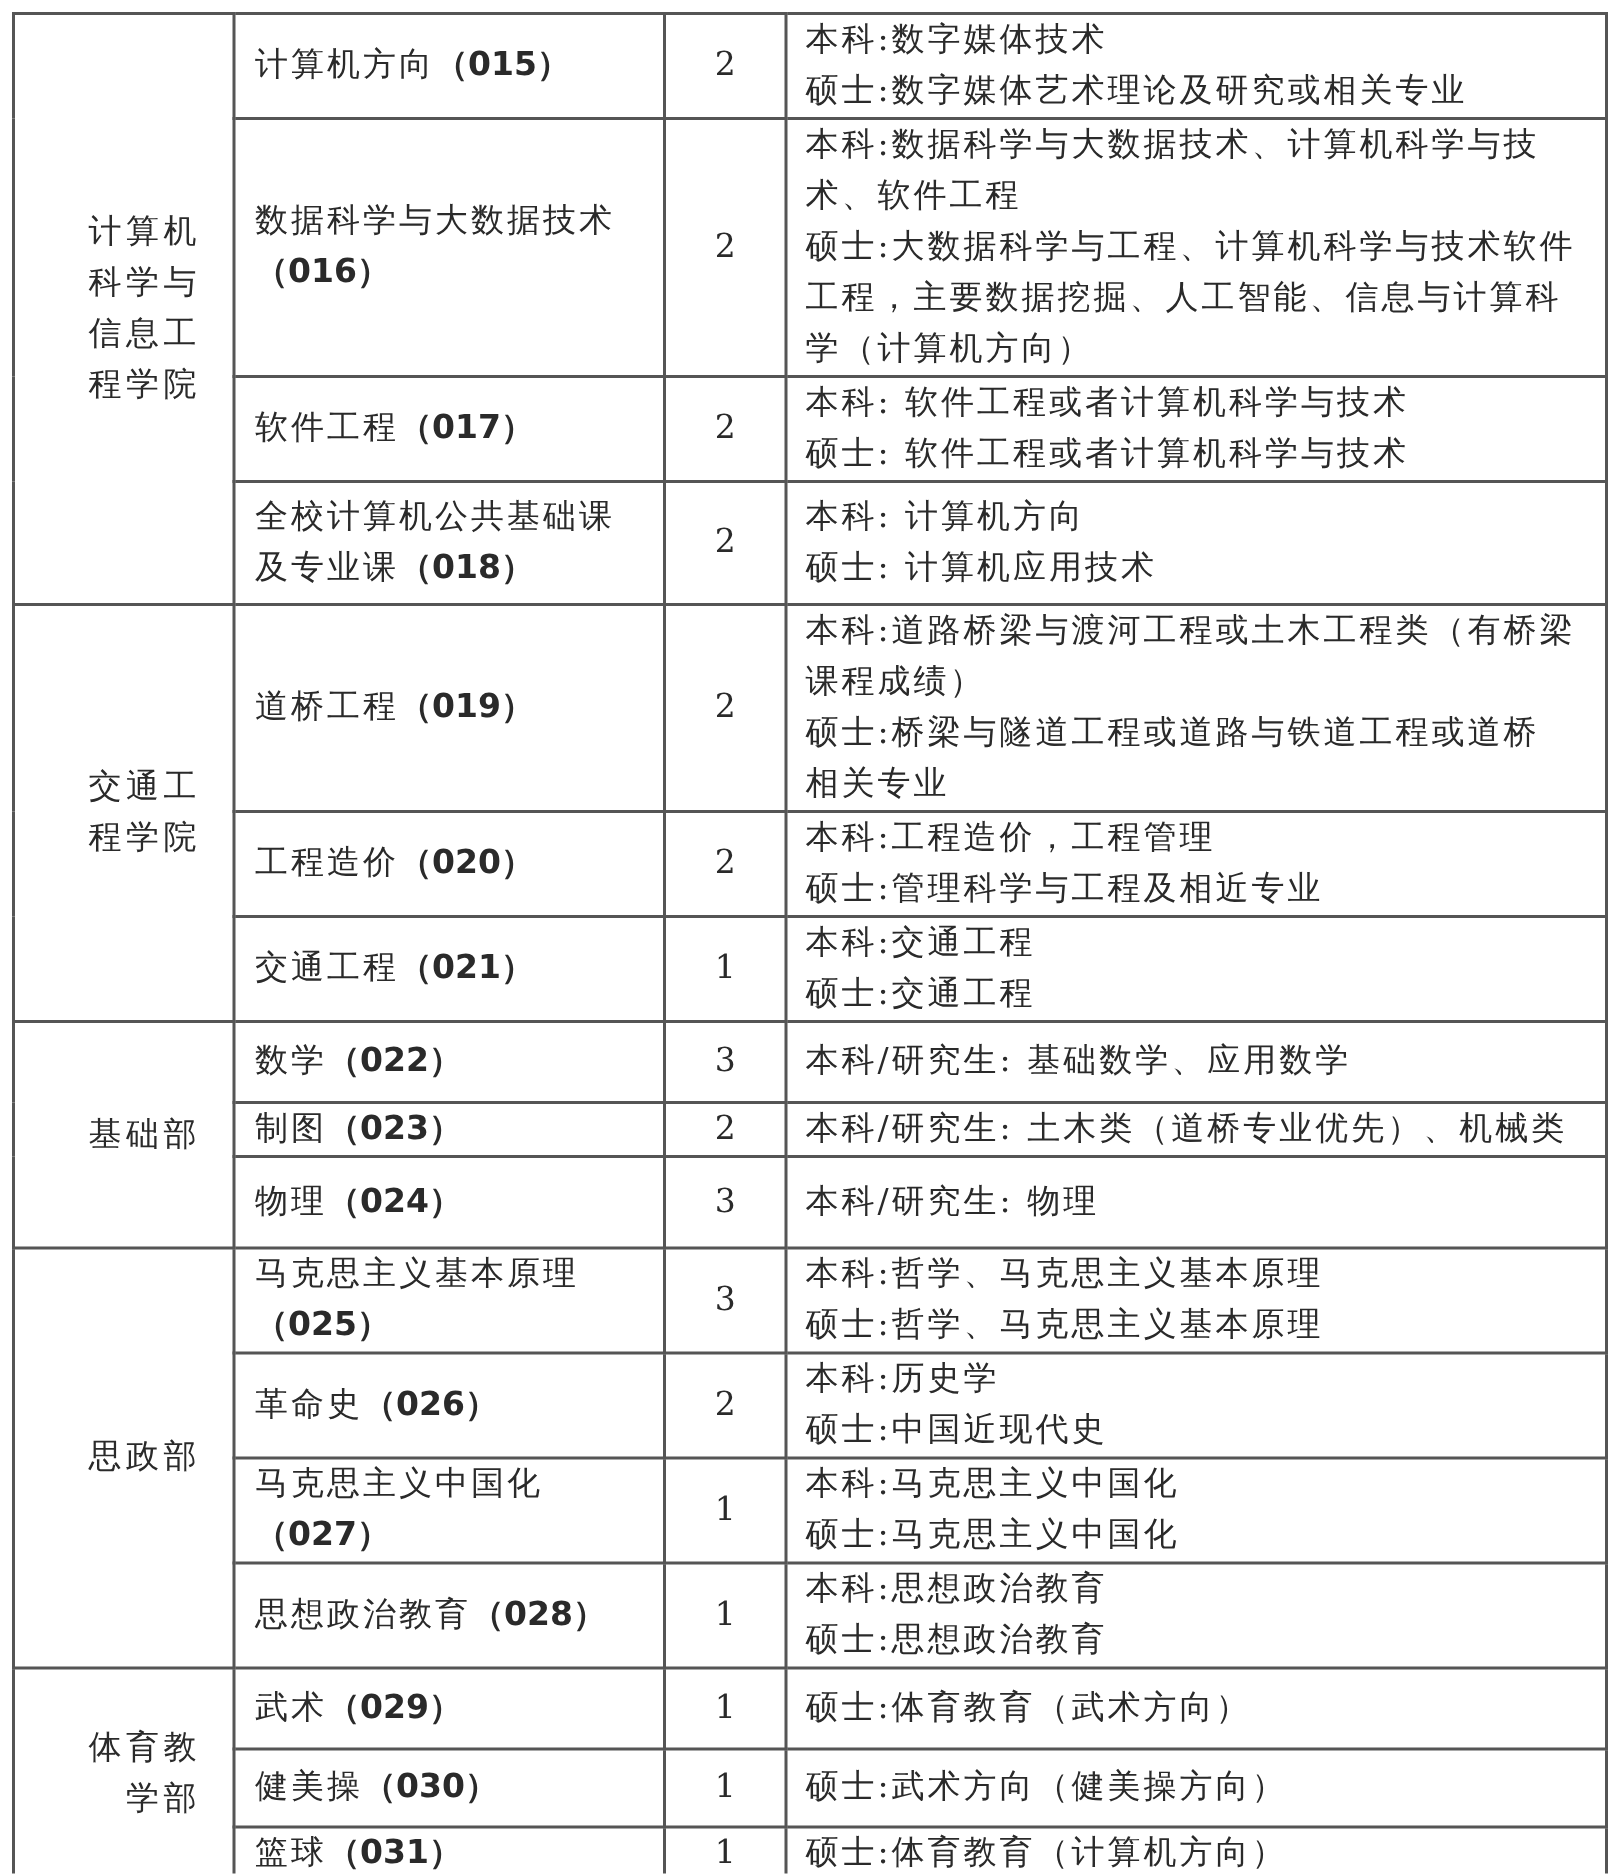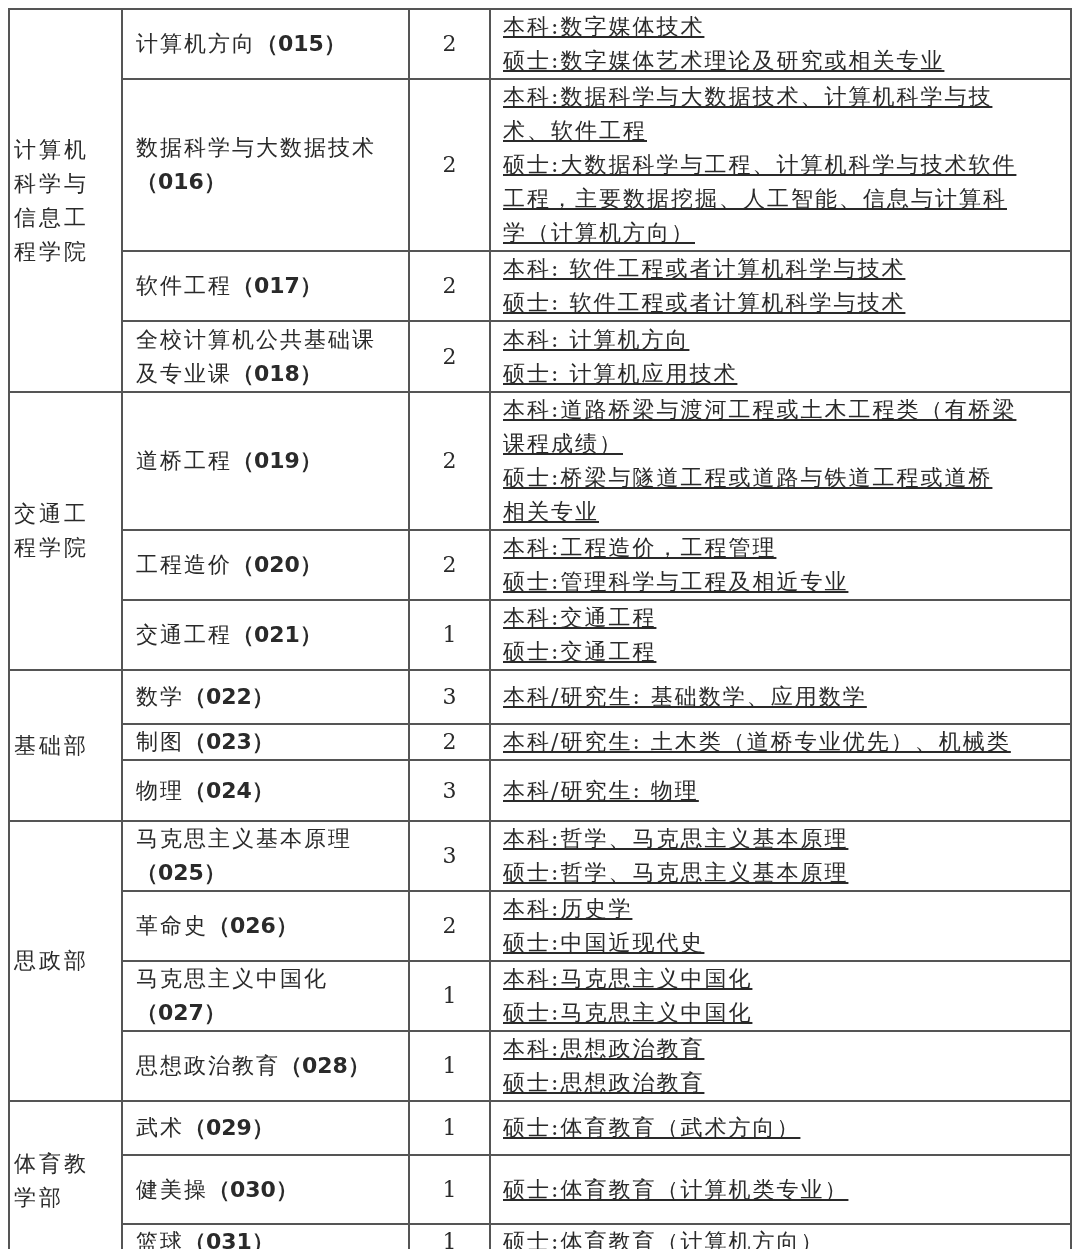--- a/index.html
+++ b/index.html
@@ -2,26 +2,26 @@
 <html><head>
 <meta charset="utf-8">
 <style>
   html, body { margin:0; padding:0; background:#ffffff; }
   body { width:1080px; height:1249px; position:relative; overflow:hidden;
          font-family:"DejaVu Serif", "Liberation Serif", serif; color:#2a2a2a; }
   table.main { position:absolute; left:8px; top:8px; border-collapse:collapse;
                table-layout:fixed; width:1064px; }
   table.main td { border:2px solid #555; padding:0; vertical-align:middle;
                   font-size:22px; line-height:34px; }
-  td.dept { width:103px; text-align:left; padding:0 4px !important; letter-spacing:3px; }
+  td.dept { width:103px; text-align:right; padding:0 21px !important; letter-spacing:3px; }
   td.dept span { display:block; }
   td.major { width:272px; padding-left:13px !important; letter-spacing:2px; }
   td.major .code { font-family:"DejaVu Sans", "Liberation Sans", sans-serif; font-weight:bold; letter-spacing:0; }
   td.count { width:79px; text-align:center; }
-  td.req { padding-left:12px !important; padding-right:6px !important; letter-spacing:2px;text-decoration:underline; }
+  td.req { padding-left:12px !important; padding-right:6px !important; letter-spacing:2px; }
   td.req span { display:block; }
 </style>
 </head>
 <body>
 
 <table class="main">
   <tbody id="tbody">
       <tr style="height: 69px;">
         <td class="dept" rowspan="4">
           <span>计算机</span>
@@ -48,21 +48,21 @@
         </td>
       </tr>
       <tr style="height: 68px;">
         <td class="major"><span>软件工程</span><span class="code">（017）</span></td>
         <td class="count">2</td>
         <td class="req">
           <span>本科: 软件工程或者计算机科学与技术</span>
           <span>硕士: 软件工程或者计算机科学与技术</span>
         </td>
       </tr>
-      <tr style="height: 71px;">
+      <tr style="height: 82px;">
         <td class="major"><span>全校计算机公共基础课</span><br><span>及专业课</span><span class="code">（018）</span></td>
         <td class="count">2</td>
         <td class="req">
           <span>本科: 计算机方向</span>
           <span>硕士: 计算机应用技术</span>
         </td>
       </tr>
       <tr style="height: 137px;">
         <td class="dept" rowspan="3">
           <span>交通工</span>
@@ -156,25 +156,25 @@
         <td class="dept" rowspan="3">
           <span>体育教</span>
           <span>学部</span>
         </td>
         <td class="major"><span>武术</span><span class="code">（029）</span></td>
         <td class="count">1</td>
         <td class="req">
           <span>硕士:体育教育（武术方向）</span>
         </td>
       </tr>
-      <tr style="height: 69px;">
+      <tr style="height: 52px;">
         <td class="major"><span>健美操</span><span class="code">（030）</span></td>
         <td class="count">1</td>
         <td class="req">
-          <span>硕士:体育教育（计算机类专业）</span>
+          <span>硕士:武术方向（健美操方向）</span>
         </td>
       </tr>
       <tr style="height: 35px; margin-top: 29px;">
         <td class="major"><span>篮球</span><span class="code">（031）</span></td>
         <td class="count">1</td>
         <td class="req">
           <span>硕士:体育教育（计算机方向）</span>
         </td>
       </tr>
     </tbody>

